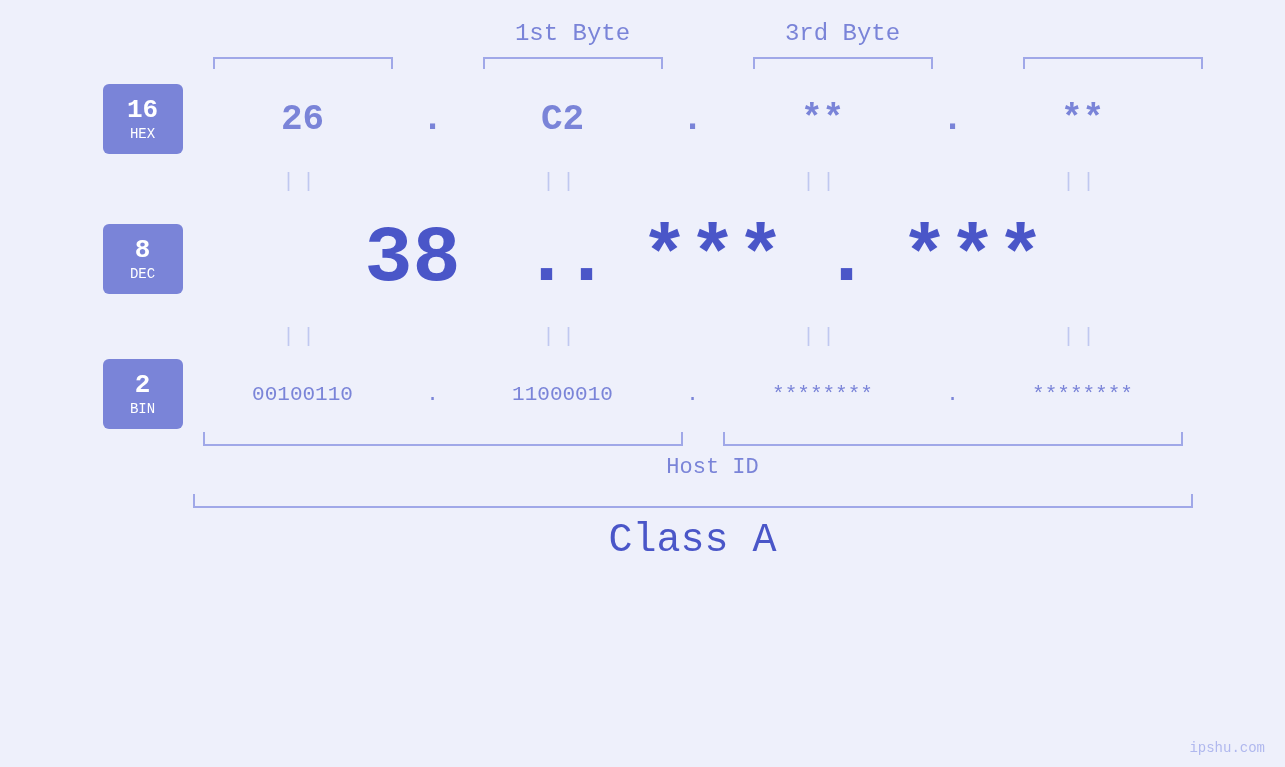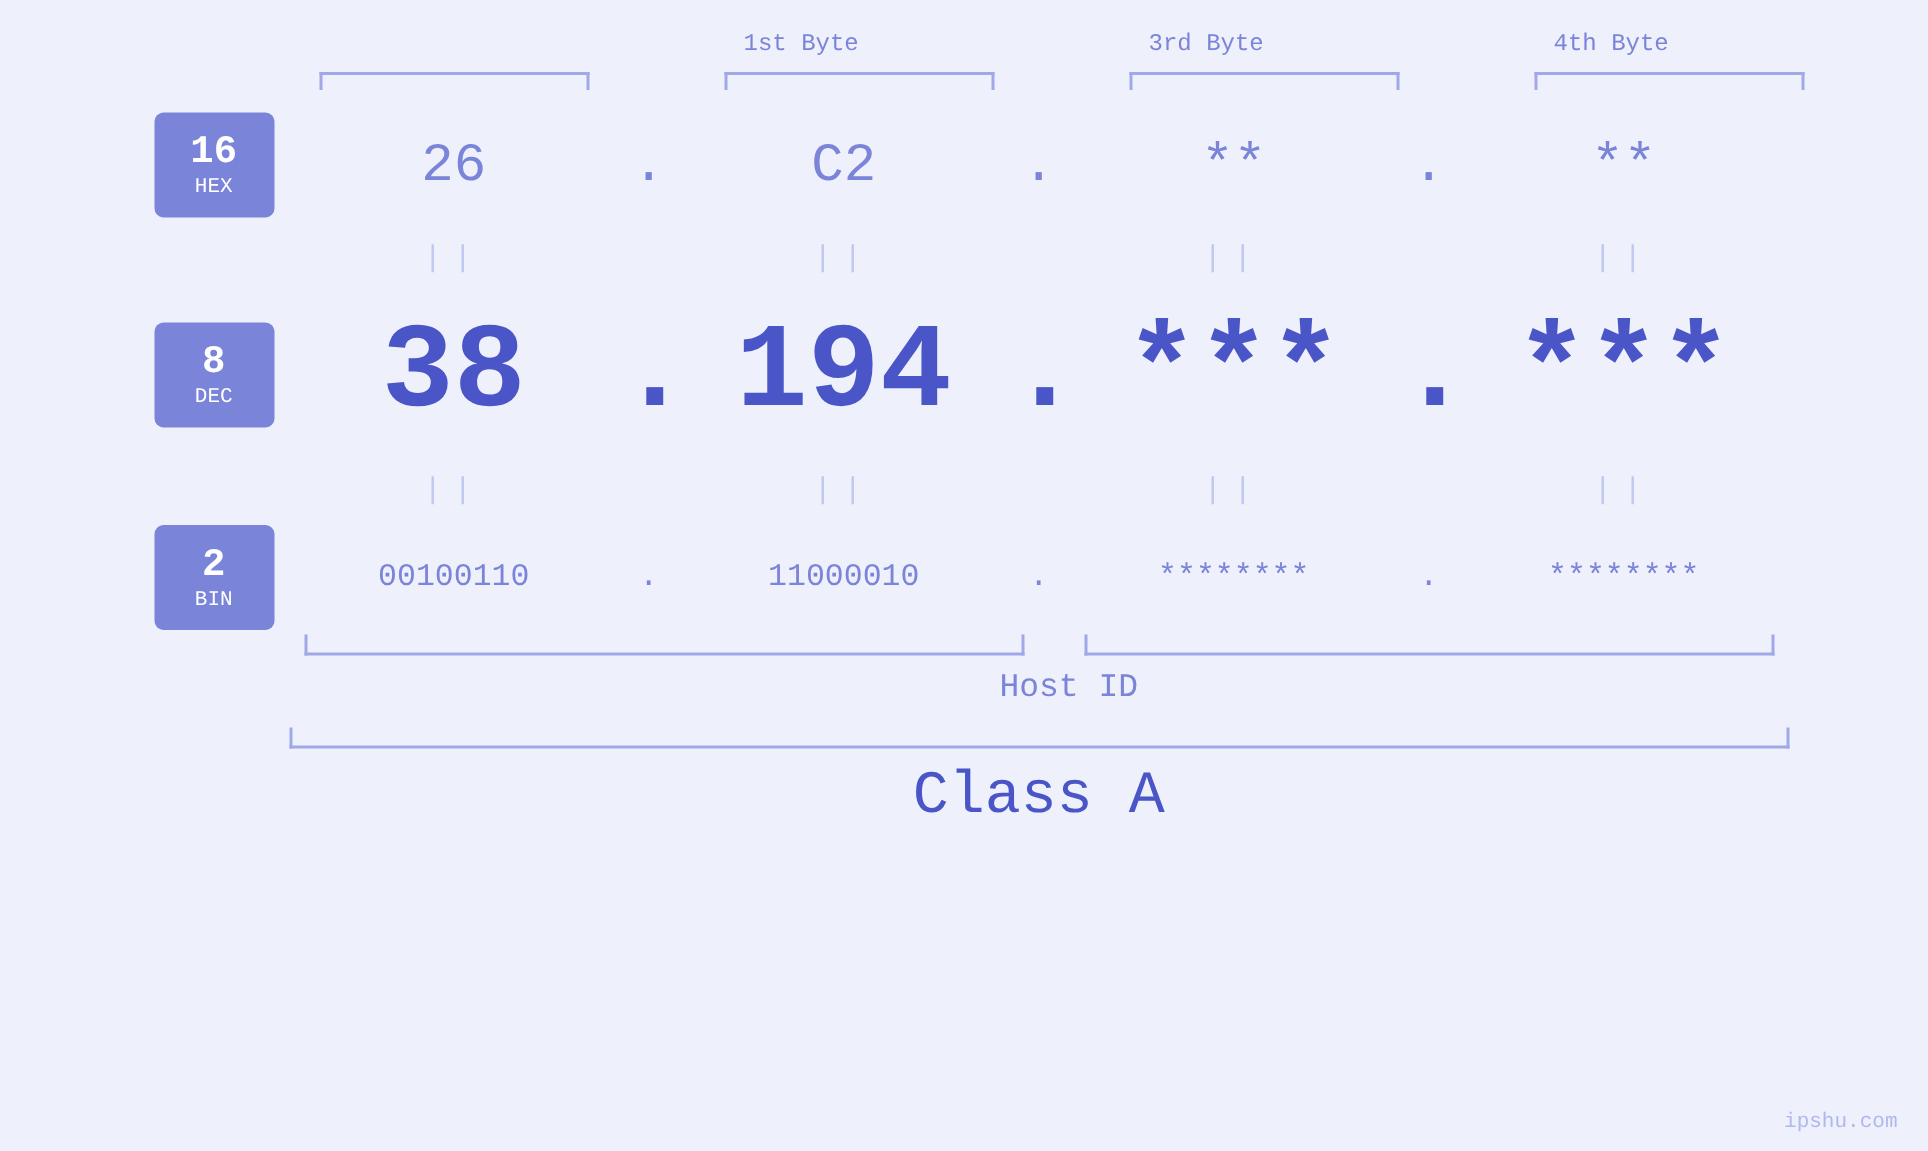--- a/index.html
+++ b/index.html
@@ -27,23 +27,23 @@
     .byte-headers {
       display: flex;
       justify-content: center;
       width: 100%;
       margin-bottom: 10px;
       padding-left: 130px;
     }
 
     .byte-header {
       width: 270px;
-      text-align: right;
+      text-align: center;
       color: #7a84d8;
-      font-size: 16px;
+      font-size: 24px;
       font-family: 'Courier New', Courier, monospace;
       font-weight: normal;
     }
 
     
     .top-bracket-row {
       display: flex;
       justify-content: center;
       width: 100%;
       padding-left: 130px;
@@ -92,21 +92,20 @@
 
   </style>
 </head>
 <body>
 
 <div class="container">
 
   <div class="byte-headers">
     <div class="byte-header">1st Byte</div>
     <div class="byte-header">3rd Byte</div>
-    <div class="byte-header">4th Byte</div>
   </div>
 
   <div class="top-bracket-row">
     <div class="bracket-top">
       <div class="bracket-line-top" style="width:180px;"></div>
     </div>
     <div class="bracket-top">
       <div class="bracket-line-top" style="width:180px;"></div>
     </div>
     <div class="bracket-top">
@@ -142,21 +141,21 @@
       <div style="height:60px; display:flex; align-items:center; justify-content:center;">
         <div class="base-badge">
           <span class="base-num">2</span>
           <span class="base-label">BIN</span>
         </div>
       </div>
     </div>
 
     <div style="flex:1; display:flex; flex-direction:column;">
 
-      <div style="display:flex; align-items:center; justify-content:center; height:70px;">
+      <div style="display:flex; align-items:center; justify-content:center; height:70px;font-weight:bold;">
         <span style="font-size:36px; color:#7a84d8; font-family:'Courier New'; width:220px; text-align:center;">26</span>
         <span style="font-size:36px; color:#7a84d8; font-family:'Courier New'; width:40px; text-align:center;">.</span>
         <span style="font-size:36px; color:#7a84d8; font-family:'Courier New'; width:220px; text-align:center;">C2</span>
         <span style="font-size:36px; color:#7a84d8; font-family:'Courier New'; width:40px; text-align:center;">.</span>
         <span style="font-size:36px; color:#7a84d8; font-family:'Courier New'; width:220px; text-align:center;">**</span>
         <span style="font-size:36px; color:#7a84d8; font-family:'Courier New'; width:40px; text-align:center;">.</span>
         <span style="font-size:36px; color:#7a84d8; font-family:'Courier New'; width:220px; text-align:center;">**</span>
       </div>
 
       <div style="display:flex; align-items:center; justify-content:center; height:55px;">
@@ -165,21 +164,20 @@
         <span style="font-size:20px; color:#c0c8f0; font-family:'Courier New'; width:220px; text-align:center; letter-spacing:8px;">||</span>
         <span style="width:40px;"></span>
         <span style="font-size:20px; color:#c0c8f0; font-family:'Courier New'; width:220px; text-align:center; letter-spacing:8px;">||</span>
         <span style="width:40px;"></span>
         <span style="font-size:20px; color:#c0c8f0; font-family:'Courier New'; width:220px; text-align:center; letter-spacing:8px;">||</span>
       </div>
 
       <div style="display:flex; align-items:center; justify-content:center; height:100px;">
         <span style="font-size:80px; color:#4a56c8; font-family:'Courier New'; font-weight:bold; width:220px; text-align:center; line-height:1;">38</span>
         <span style="font-size:80px; color:#4a56c8; font-family:'Courier New'; font-weight:bold; width:40px; text-align:center; line-height:1;">.</span>
-        <span style="font-size:80px; color:#4a56c8; font-family:'Courier New'; font-weight:bold; width:220px; text-align:center; line-height:1;">194</span>
         <span style="font-size:80px; color:#4a56c8; font-family:'Courier New'; font-weight:bold; width:40px; text-align:center; line-height:1;">.</span>
         <span style="font-size:80px; color:#4a56c8; font-family:'Courier New'; font-weight:bold; width:220px; text-align:center; line-height:1;">***</span>
         <span style="font-size:80px; color:#4a56c8; font-family:'Courier New'; font-weight:bold; width:40px; text-align:center; line-height:1;">.</span>
         <span style="font-size:80px; color:#4a56c8; font-family:'Courier New'; font-weight:bold; width:220px; text-align:center; line-height:1;">***</span>
       </div>
 
       <div style="display:flex; align-items:center; justify-content:center; height:55px;">
         <span style="font-size:20px; color:#c0c8f0; font-family:'Courier New'; width:220px; text-align:center; letter-spacing:8px;">||</span>
         <span style="width:40px;"></span>
         <span style="font-size:20px; color:#c0c8f0; font-family:'Courier New'; width:220px; text-align:center; letter-spacing:8px;">||</span>

